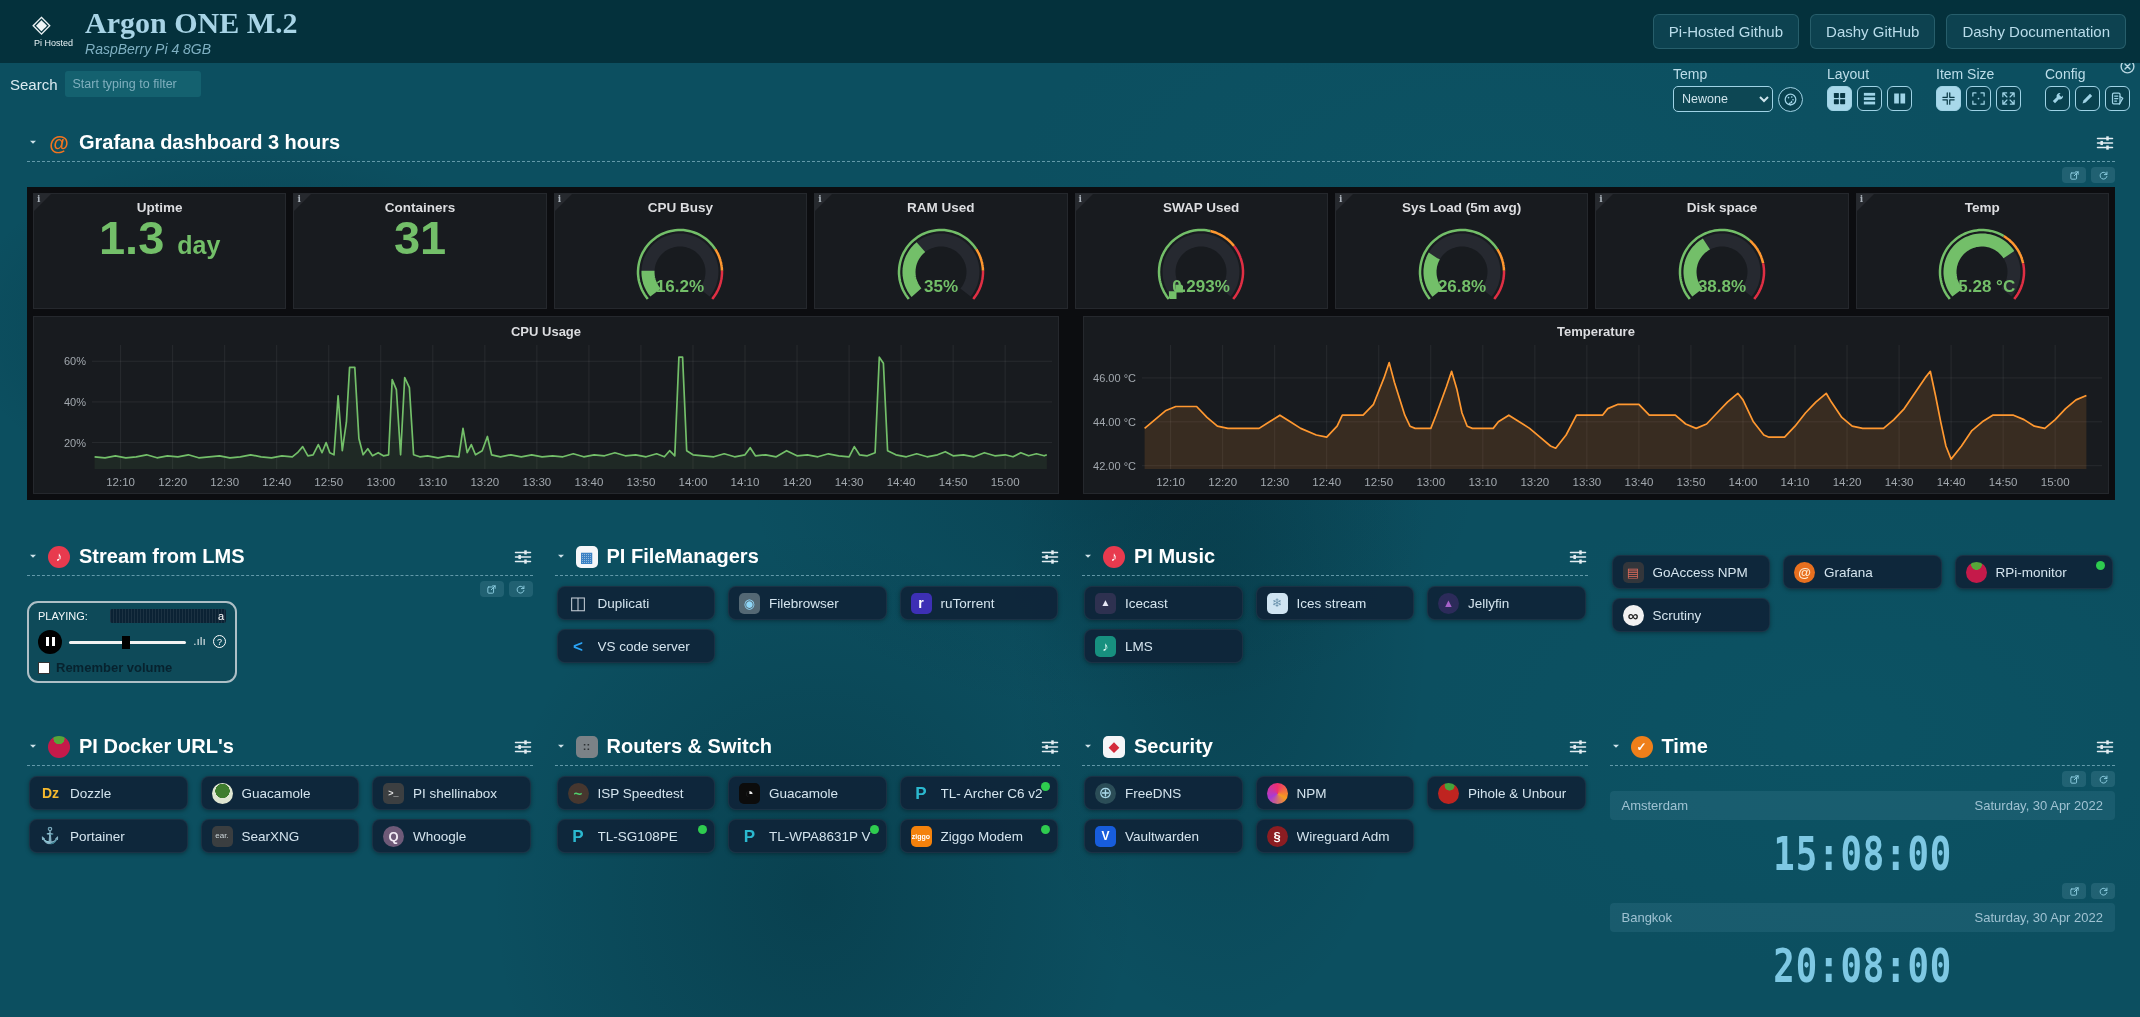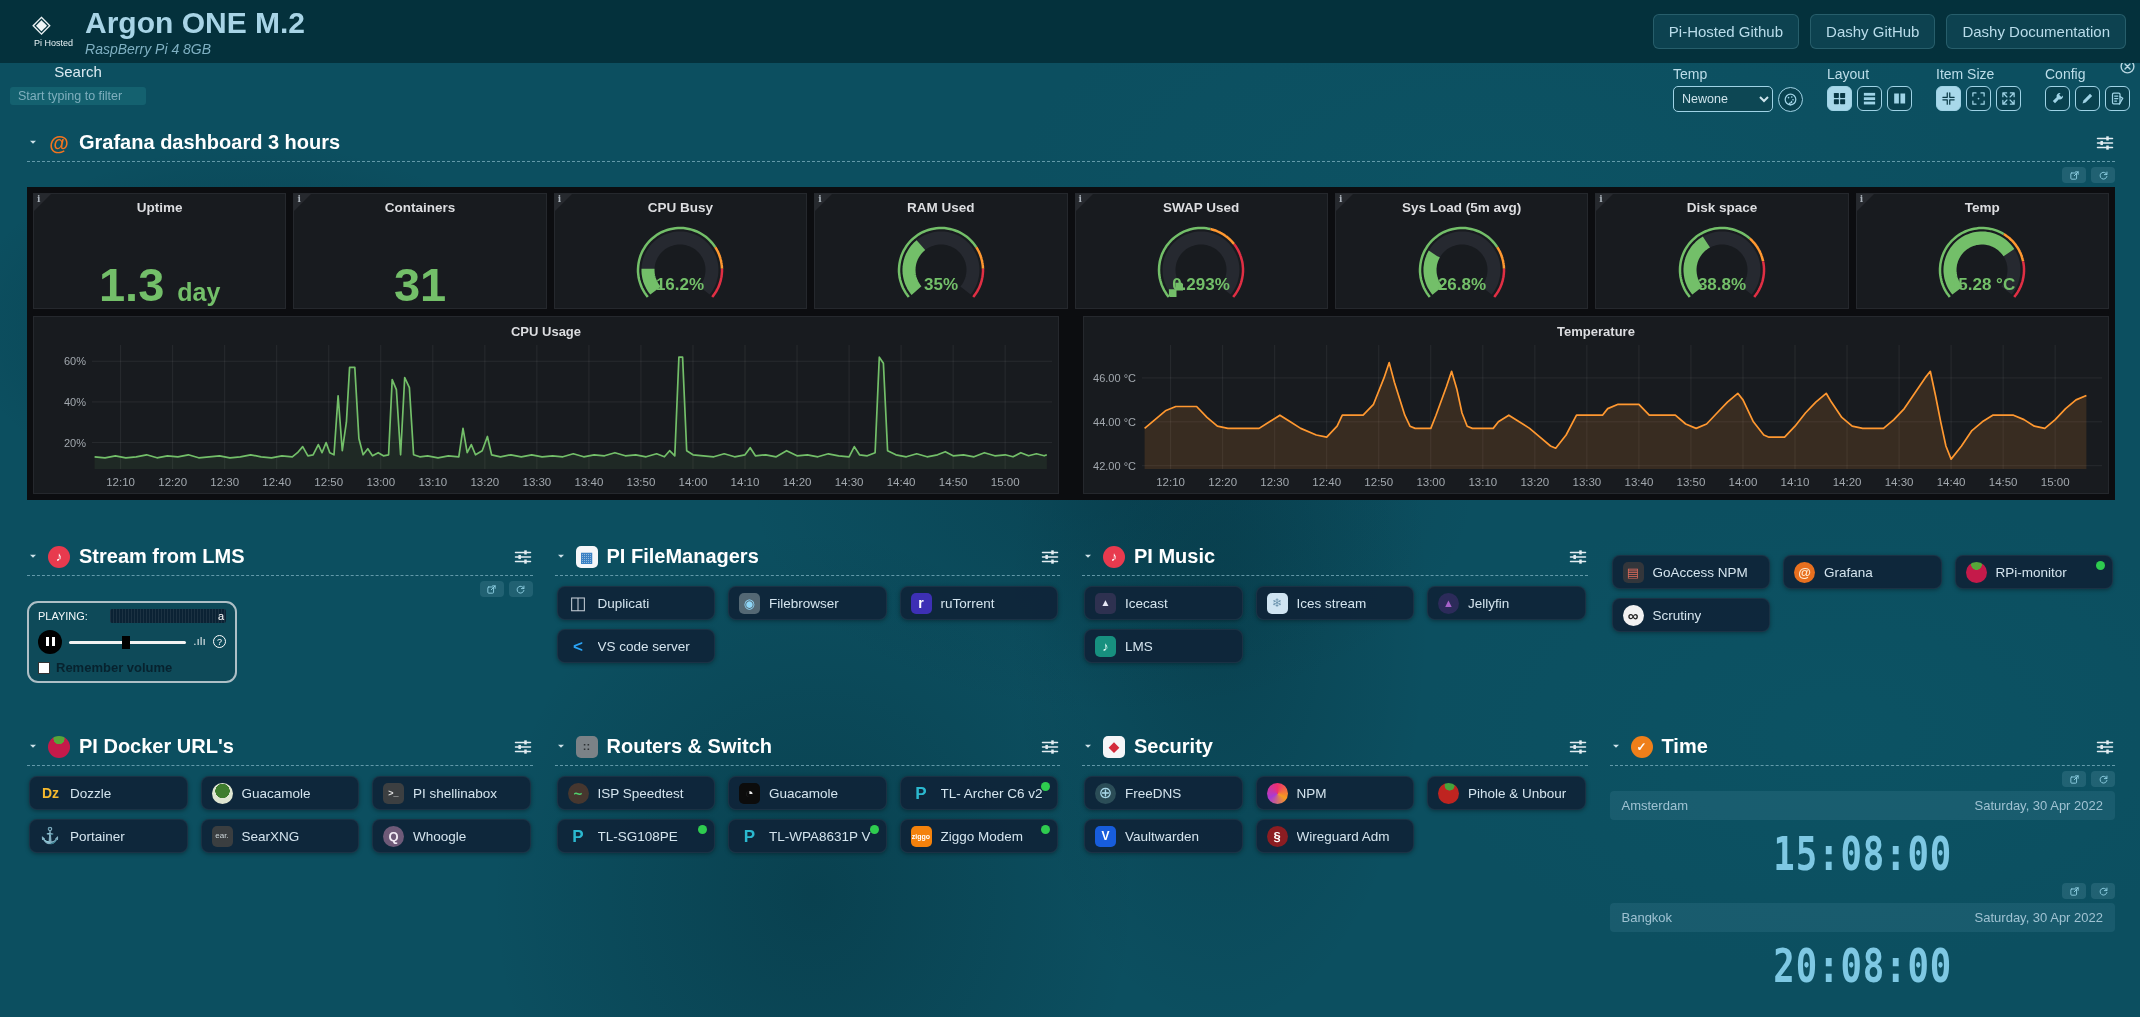--- a/index.html
+++ b/index.html
@@ -17,27 +17,27 @@
     position:relative; color:#d8e8f0;
   }
   
   .hdr { position:absolute; top:0; left:0; right:0; height:63px; background:#04313c;
          display:flex; align-items:center; justify-content:space-between; padding:0 10px; z-index:5; }
   .hdr-left { display:flex; align-items:flex-start; gap:12px; }
   .logo { display:flex; flex-direction:column; align-items:center; margin-top:6px; cursor:pointer; }
   .logo-glyph { font-size:24px; line-height:24px; color:#eef4f6; }
   .logo-cap { font-size:9px; color:#e8f2f5; margin-top:2px; white-space:nowrap;padding-left:24px; }
   .titles { display:flex; flex-direction:column; }
-  .hdr-title { font-size:30px; font-weight:bold; color:#a8d4e6; line-height:34px; }
+  .hdr-title { font-size:30px; font-weight:bold; color:#a8d4e6; line-height:34px;font-family:Liberation Serif, serif; }
   .hdr-sub { font-size:14px; font-style:italic; color:#7fb0c2; margin-top:1px; }
   .hdr-nav { display:flex; gap:11px; margin-right:4px; }
   .nav-btn { background:#0d4250; border:1px solid rgba(160,220,235,.18); border-radius:6px;
              color:#b9dcea; font-size:15px; padding:8px 15px; cursor:pointer; font-family:inherit; }
   
-  .search-group { position:absolute; top:63px; left:10px; height:42px; display:flex; align-items:center; gap:7px;flex-direction:column; }
+  .search-group { position:absolute; top:63px; left:10px; height:42px; display:flex; align-items:center; gap:7px; }
   .search-label { font-size:15px; color:#dcebf2; }
   .search-input { width:136px; height:26px; background:#14616f; border:none; border-radius:3px;
                   color:#d5e9f0; font-size:12.5px; padding:0 8px; font-family:inherit; }
   .search-input::placeholder { color:#7fafbe; }
   .controls { position:absolute; top:66px; right:10px; display:flex; gap:24px; align-items:flex-start; }
   .ctrl-group { display:flex; flex-direction:column; gap:4px; }
   .ctrl-label { font-size:14px; color:#bcdde9; }
   .ctrl-row { display:flex; gap:5px; align-items:center; }
   .icon-btn { width:25px; height:25px; border:1.5px solid #9fd3e6; border-radius:6px; background:rgba(7,48,60,.45);
               color:#9fd3e6; display:flex; align-items:center; justify-content:center; cursor:pointer; padding:3px; }
@@ -63,21 +63,21 @@
   .mini-btn svg { width:11px; height:11px; }
   
   #grafana-sec { position:absolute; left:27px; top:131px; width:2088px; }
   .g-widget { background:#0c0d10; padding:6px; }
   .stats-row { display:grid; grid-template-columns:repeat(8,1fr); gap:7px; }
   .stat-panel { position:relative; height:116px; background:#181b1f; border:1px solid #25282d; overflow:hidden; }
   .stat-corner { position:absolute; top:0; left:0; width:0; height:0;
                  border-right:17px solid transparent; border-top:17px solid #26292e; }
   .stat-i { position:absolute; top:0px; left:3px; font-size:9px; color:#aab2ba; font-weight:bold; font-family:"DejaVu Serif",serif; }
   .stat-title { text-align:center; color:#dcdde0; font-size:13.5px; font-weight:bold; margin-top:6px; }
-  .stat-body { position:absolute; top:20px; left:0; right:0; bottom:0; display:flex; align-items:flex-end; justify-content:center; }
+  .stat-body { position:absolute; top:20px; left:0; right:0; bottom:0; display:flex; align-items:flex-start; justify-content:center; }
   .big-val { color:#73bf69; font-size:47px; font-weight:bold; line-height:1; }
   .big-unit { font-size:25px; }
   .charts-row { display:grid; grid-template-columns:repeat(2,1fr); gap:24px; margin-top:7px; }
   .chart-panel { height:178px; background:#181b1f; border:1px solid #25282d; position:relative; }
   .chart-title { position:absolute; top:7px; width:100%; text-align:center; color:#dcdde0; font-weight:bold;
                  font-size:13px; z-index:2; }
   .chart-svg { position:absolute; inset:0; }
   
   .row2 { position:absolute; top:545px; left:27px; width:2088px; display:grid; grid-template-columns:repeat(4,1fr); gap:22px; }
   .row3 { position:absolute; top:735px; left:27px; width:2088px; display:grid; grid-template-columns:repeat(4,1fr); gap:22px; }

